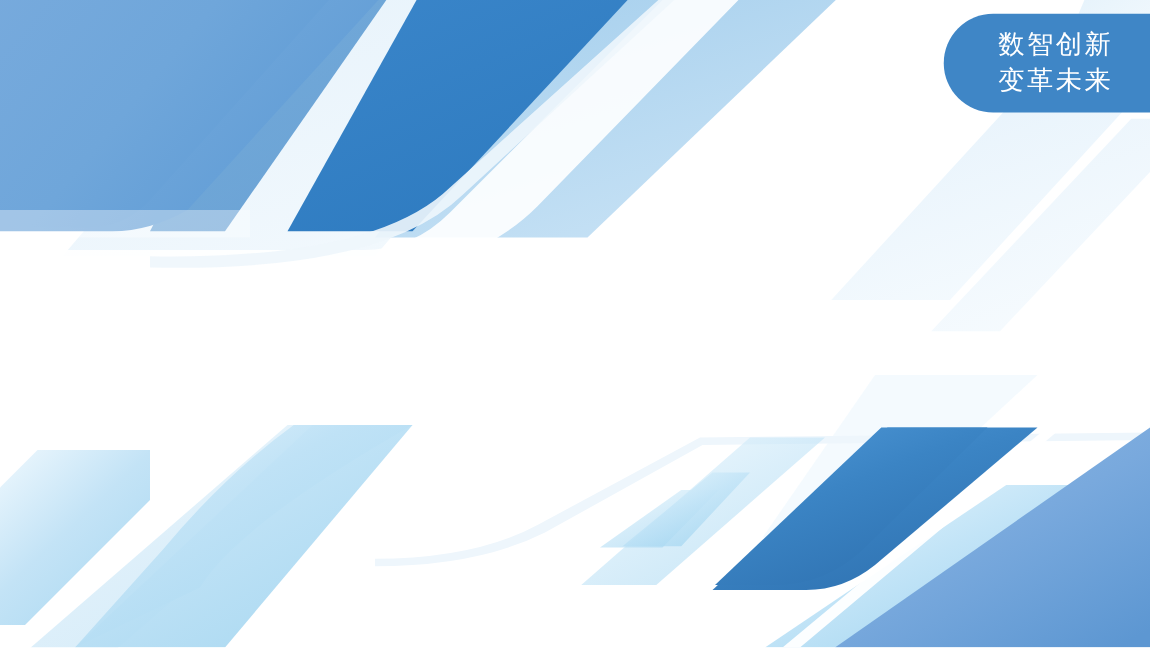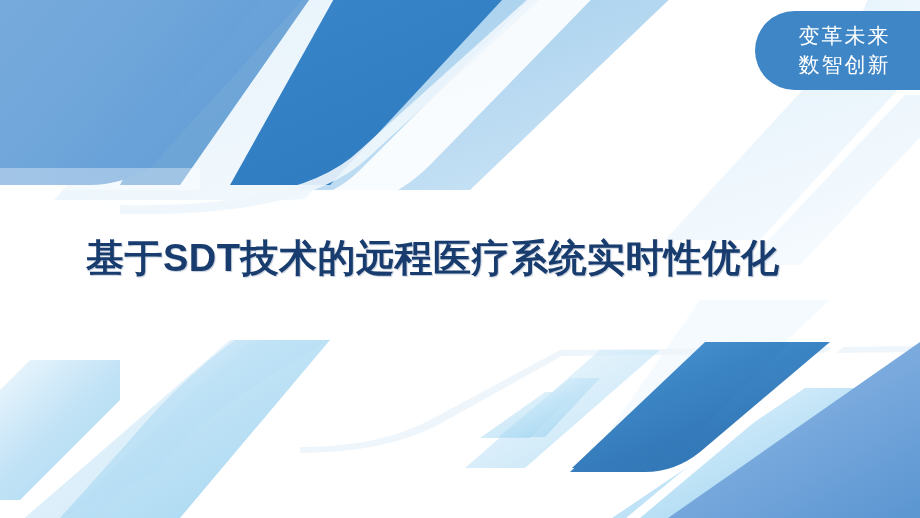--- a/index.html
+++ b/index.html
@@ -179,21 +179,18 @@
       <path d="M 805 388 L 866 388 L 680 518 L 612 518 Z" fill="url(#gTriCyan)"></path>
       <path d="M 920 342 L 920 518 L 668 518 Z" fill="url(#gBigTri)"></path>
 
       <path d="M 840 340 L 852 340 L 640 518 L 626 518 Z" fill="#ffffff" opacity="0.95"></path>
 
       <path d="M 905 330 L 920 330 L 920 338 L 898 338 Z" fill="#ffffff" opacity="0.6"></path>
     </g>
   </svg>
 
   <div id="badge">
+    <span class="badge-line">数智创新</span>
     <span class="badge-line">变革未来</span>
-    <span class="badge-line">数智创新</span>
   </div>
 
-  <div id="title-block">
-    <h1 id="slide-title">基于SDT技术的远程医疗系统实时性优化</h1>
-  </div>
 
 </div>
 
 </body></html>

